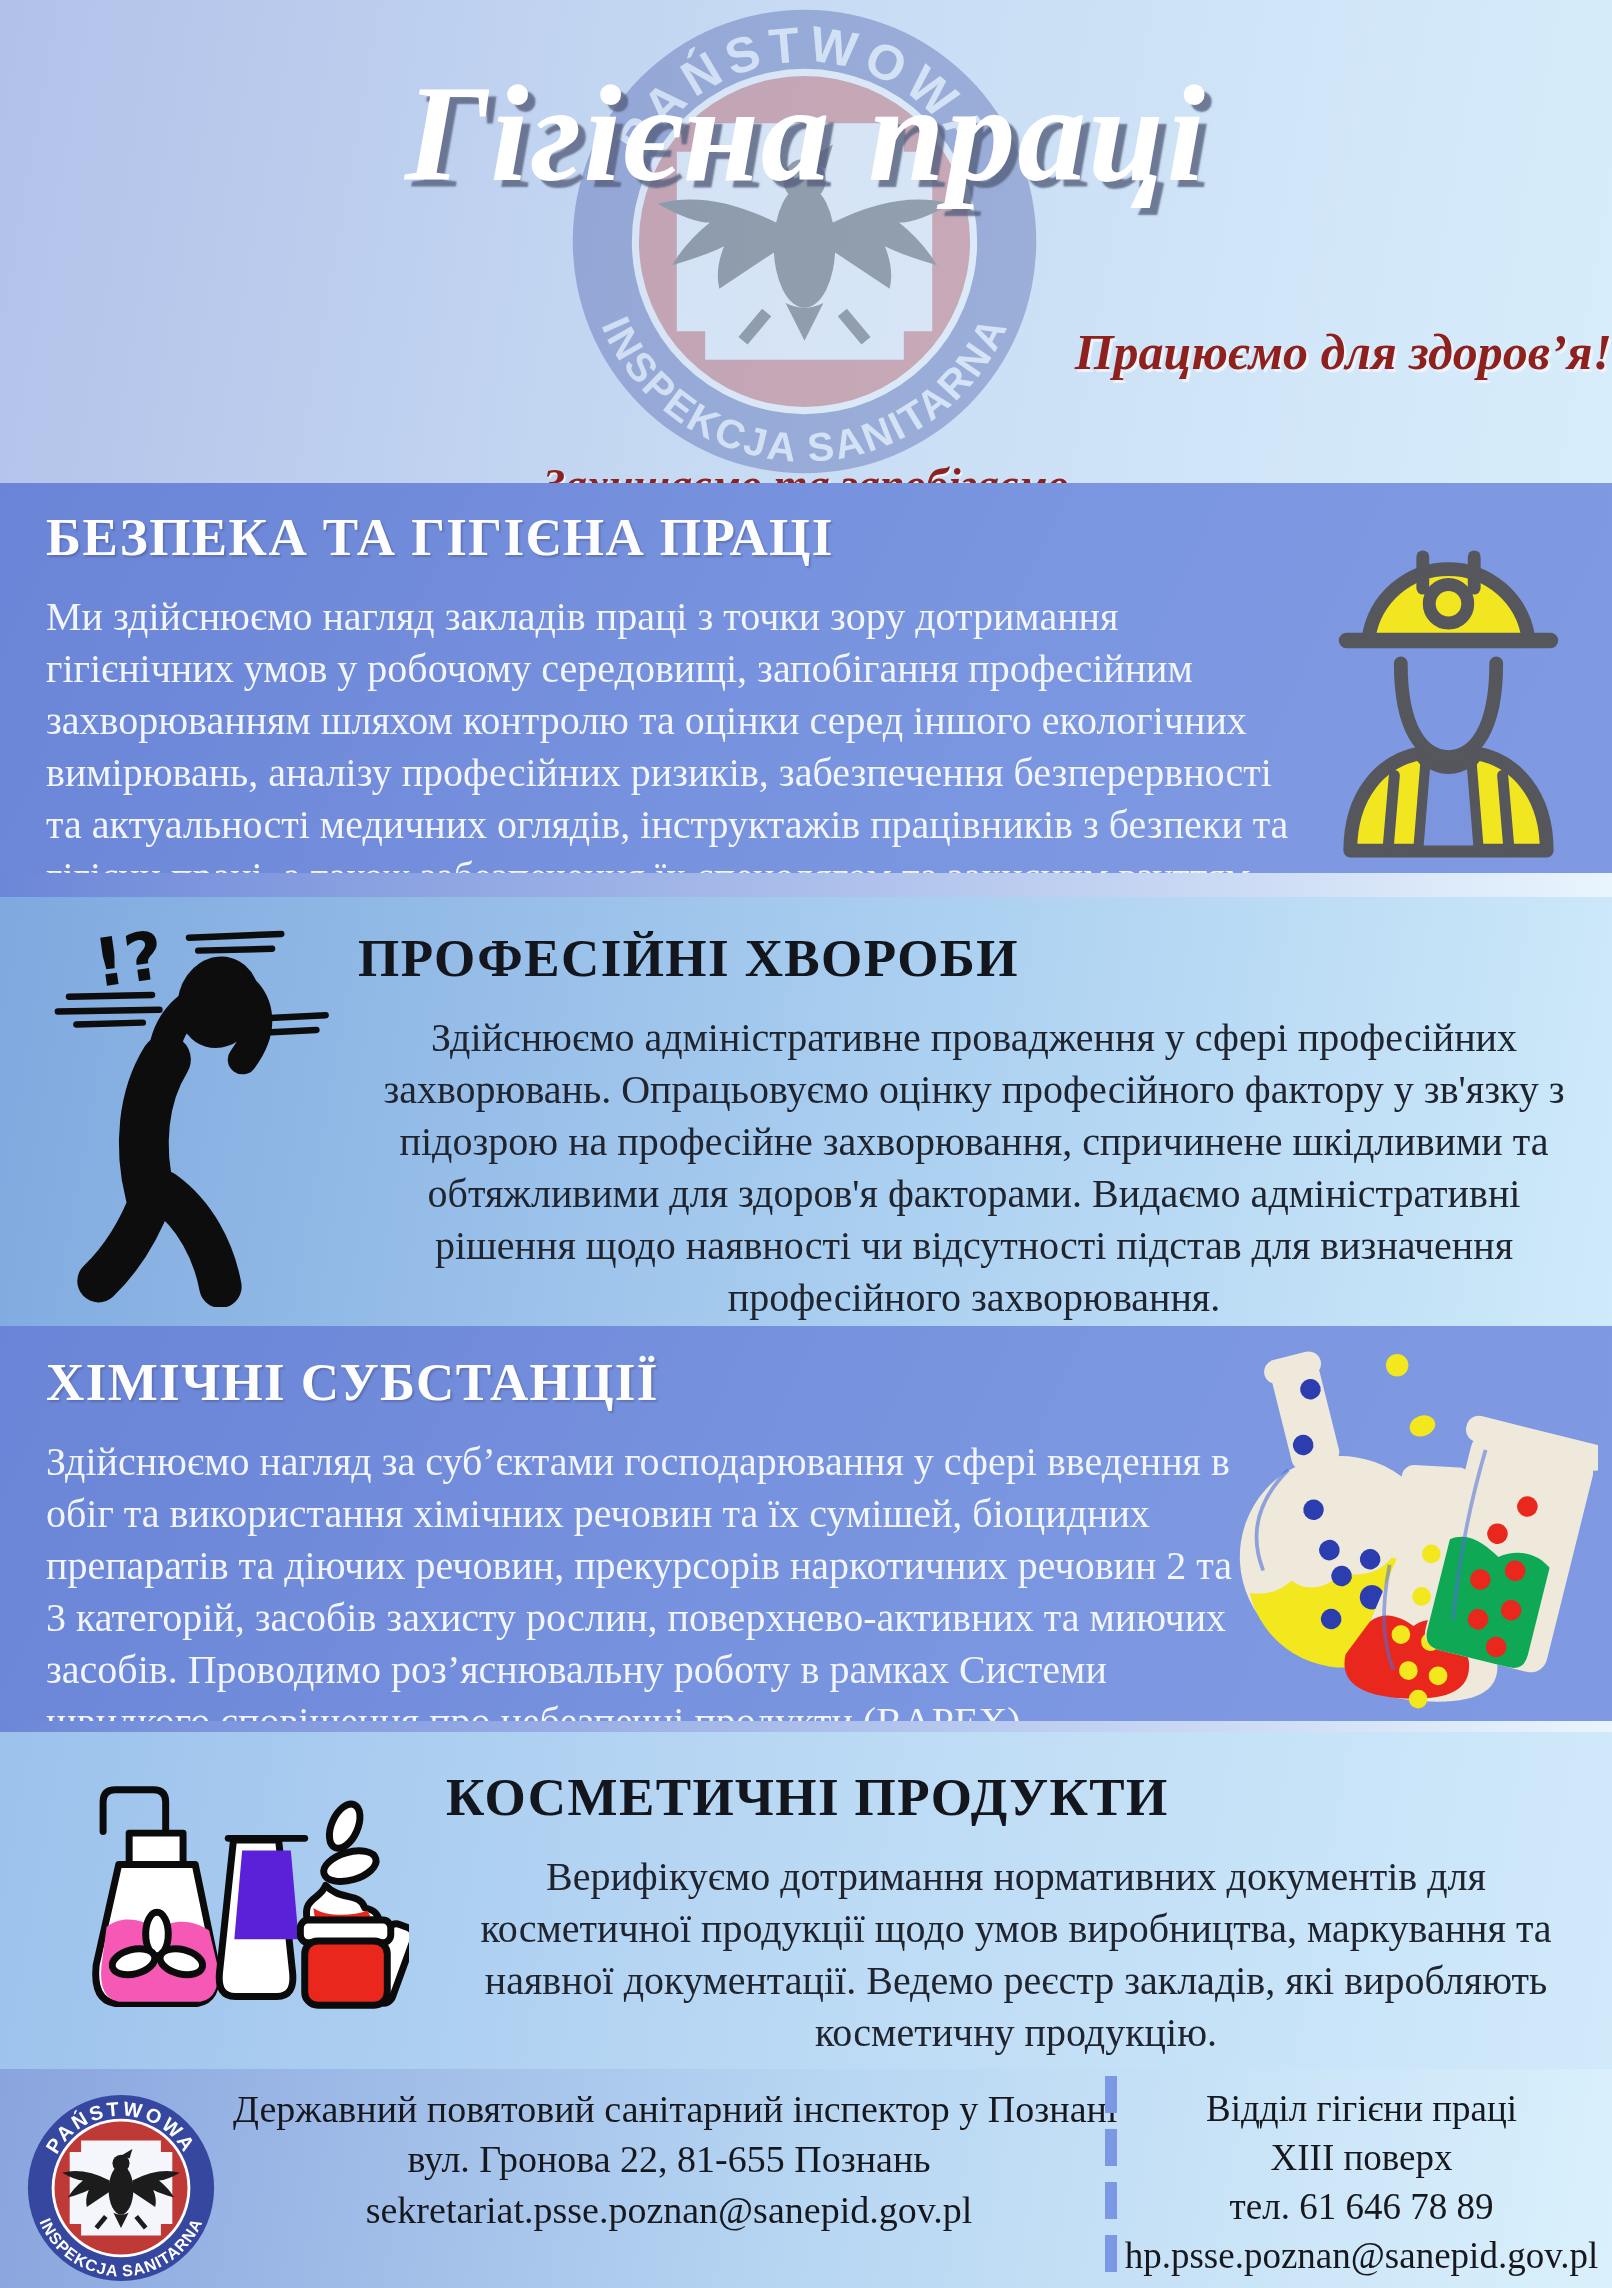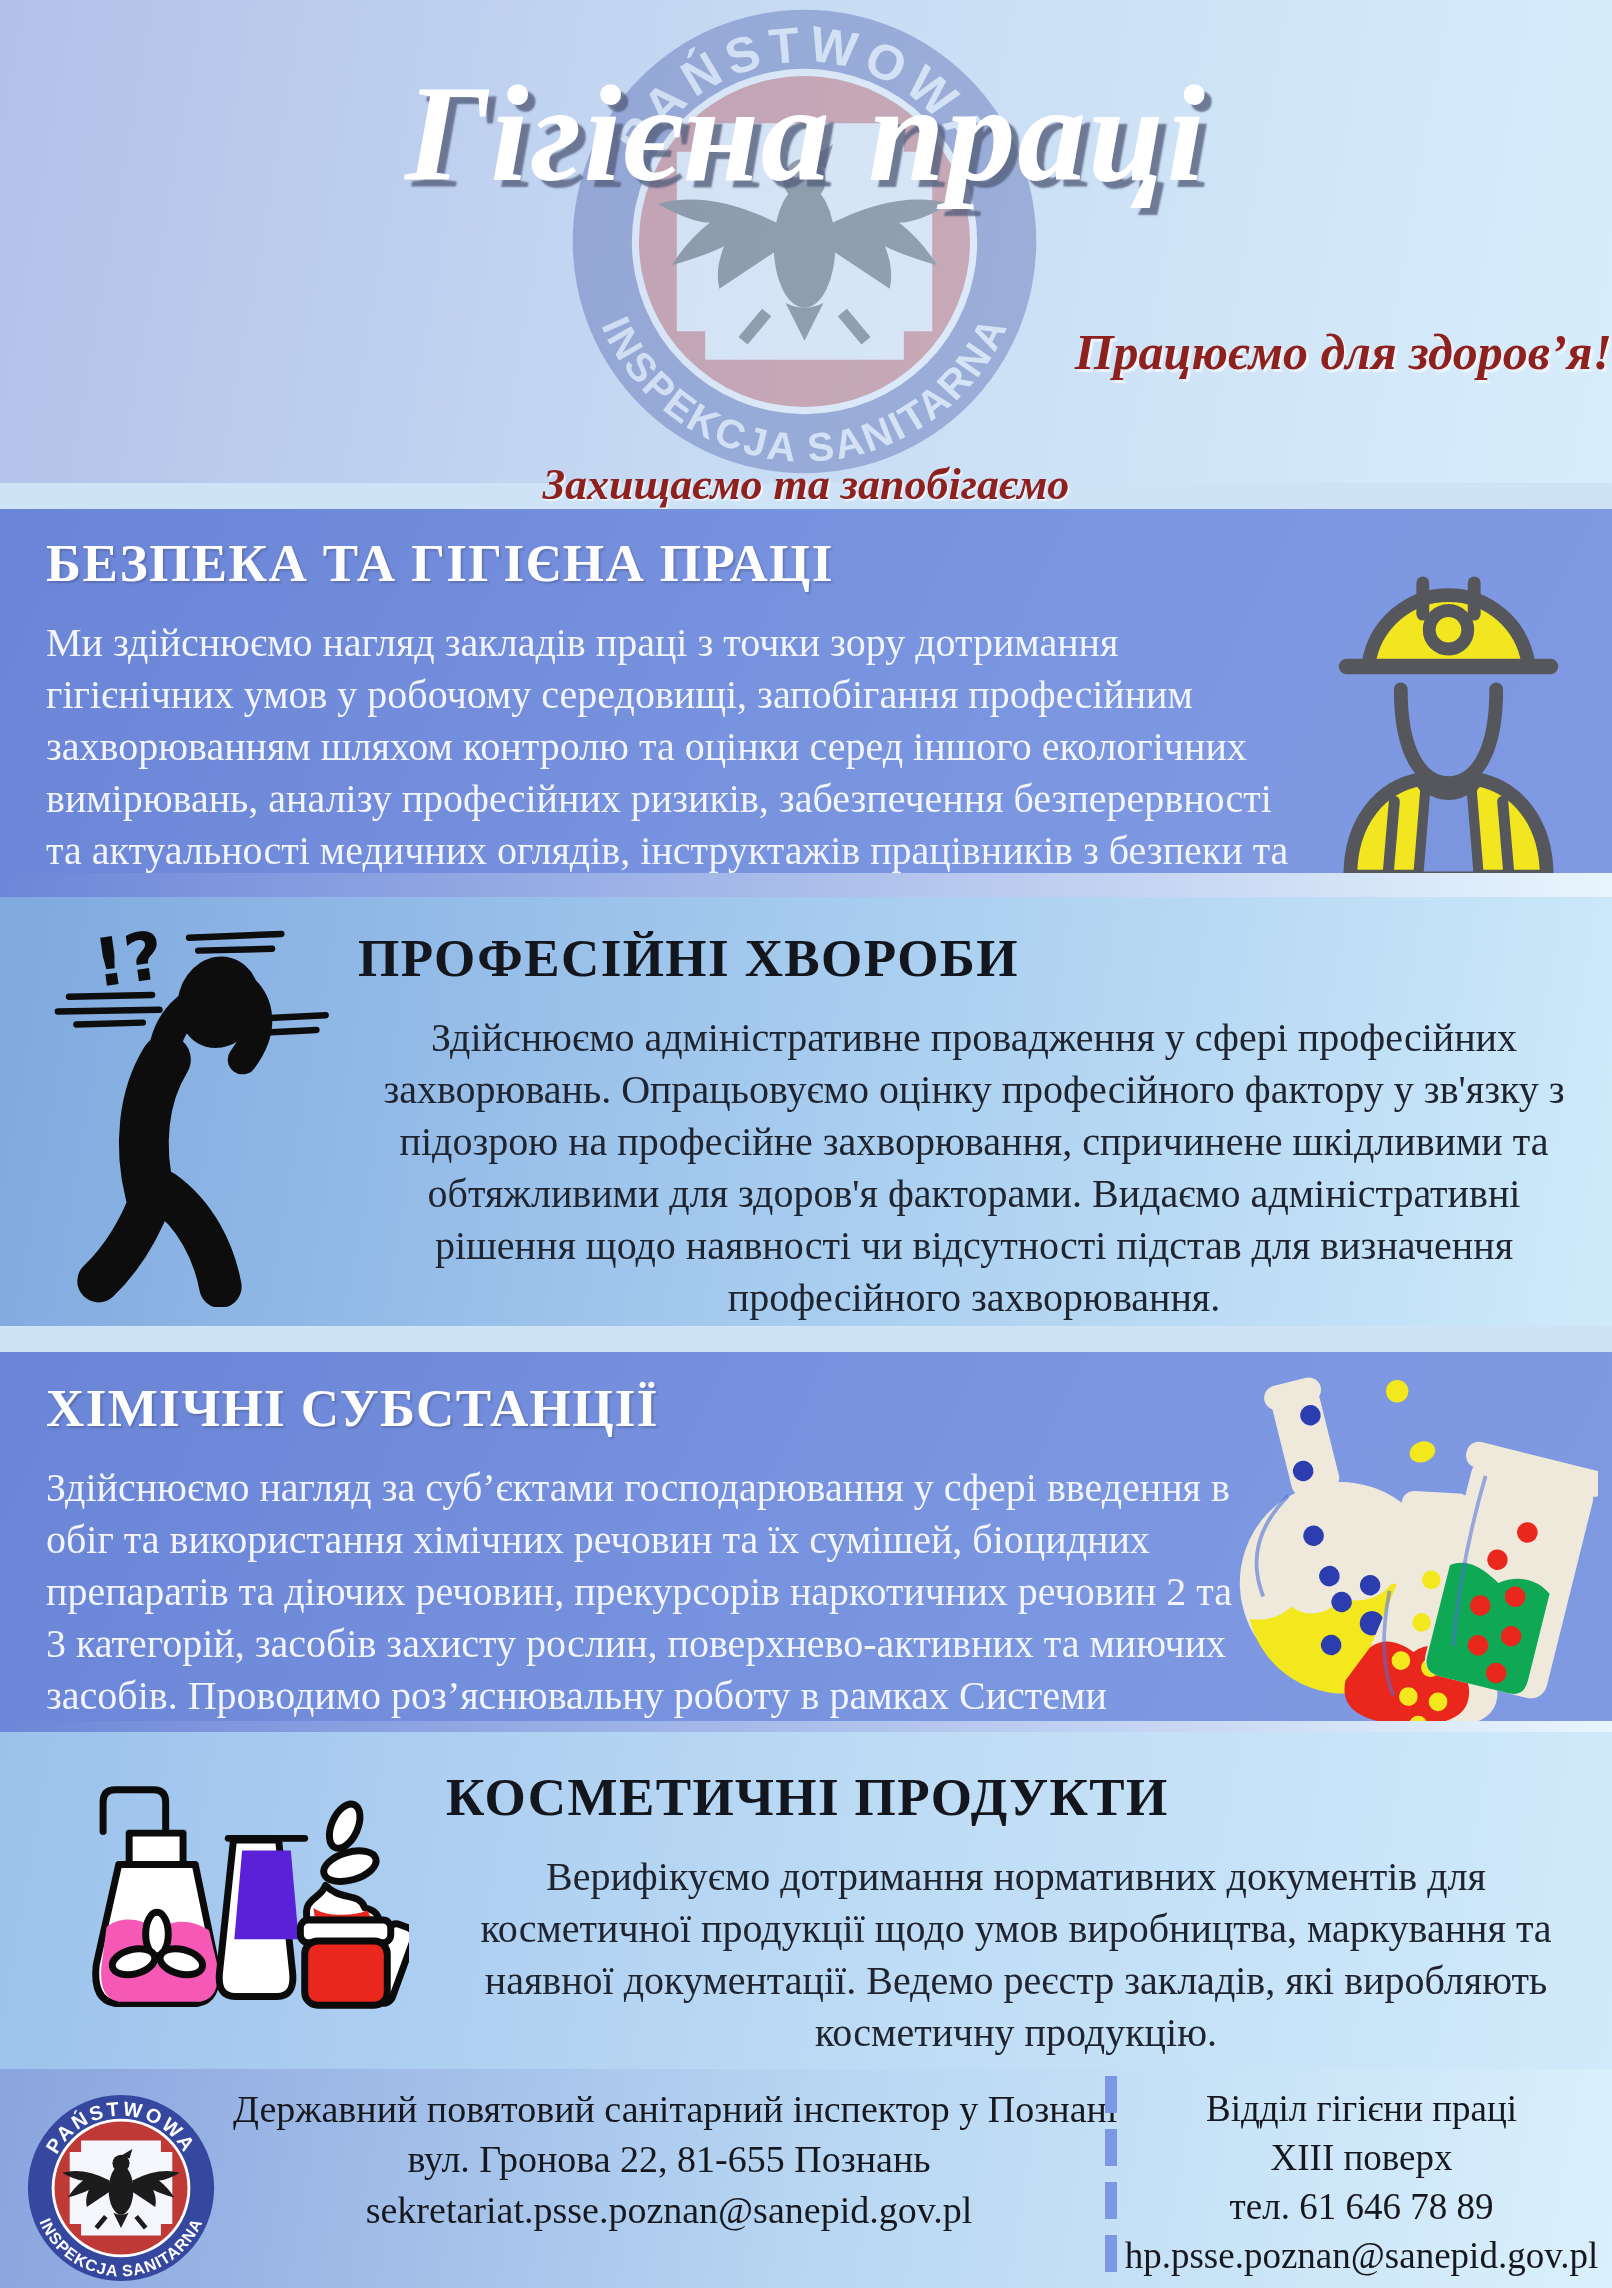--- a/index.html
+++ b/index.html
@@ -25,21 +25,21 @@
     text-shadow:2.8px 2.8px 0.9px rgba(238,244,252,.95); white-space:nowrap;
   }
   .tagline {
     position:absolute; top:415px; left:0; width:100%; text-align:center;
     font-size:44px; font-weight:bold; font-style:italic; color:#8e211d;
     text-shadow:1.8px 1.8px 0.9px rgba(238,244,252,.95); white-space:nowrap;margin-top:44px;
   }
 
   
   .band { position:absolute; left:0; width:1612px; }
-  .band-dark  { background:linear-gradient(115deg,#6a84d7 0%,#7b96e0 60%,#8099e3 100%);margin-top:26px; }
+  .band-dark  { background:linear-gradient(115deg,#6a84d7 0%,#7b96e0 60%,#8099e3 100%); }
   .band-light2{ background:linear-gradient(100deg,#7fa9df 0%,#aacff0 55%,#cfeafa 100%); }
   .band-light4{ background:linear-gradient(100deg,#9cc2ec 0%,#bedcf5 55%,#d2ebfb 100%);padding-left:42px; }
   .strip { position:absolute; left:0; width:1612px; background:linear-gradient(to right,#6d87d8,#e9f5fd); }
 
   #sec1 { top:483px;  height:390px; }
   #strip1{ top:873px; height:24px; }
   #sec2 { top:897px;  height:429px; }
   #sec3 { top:1326px; height:442px; }
   #strip2{ top:1721px; height:11px; }
   #sec4 { top:1732px; height:337px; }

